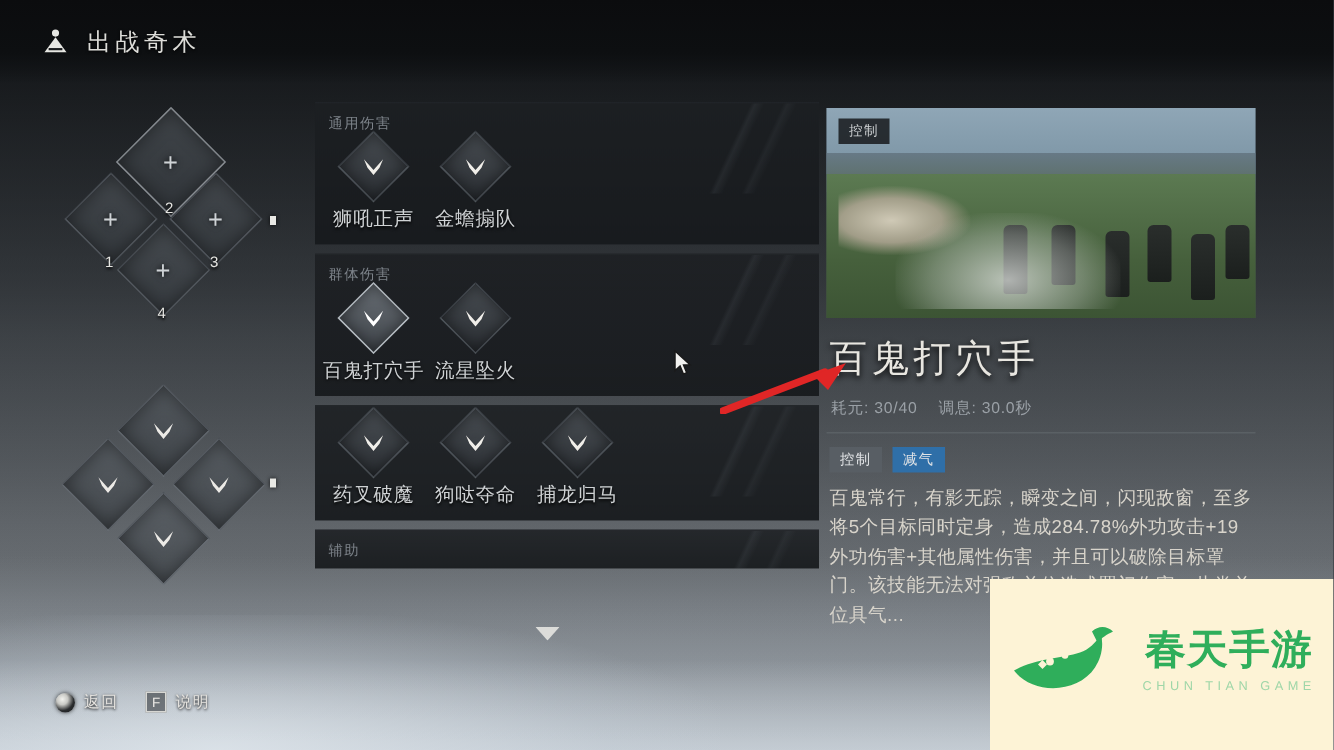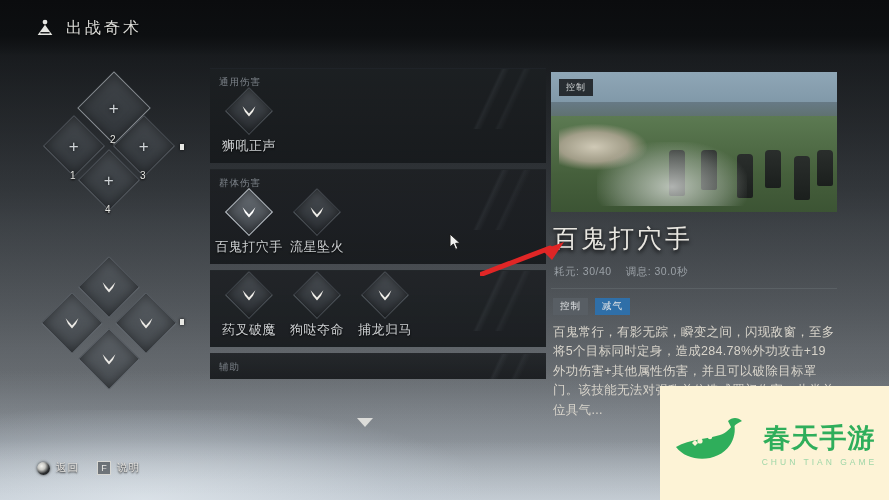--- a/index.html
+++ b/index.html
@@ -41,21 +41,21 @@
   #dim {
     position: absolute; inset: 0;
     background:
       linear-gradient(to bottom, rgba(10,12,14,.85) 0%, rgba(10,12,14,.55) 18%, rgba(10,12,14,.20) 45%, rgba(10,12,14,.05) 70%, rgba(10,12,14,0) 100%);
   }
 
   
   #topbar {
     position: absolute; left: 0; top: 0; width: 889px; height: 56px;
     background: linear-gradient(to bottom, #0b0c0e 0%, #0d0f11 62%, rgba(13,15,17,0) 100%);
-    display: flex; align-items: center; padding-left: 34px; gap: 10px;
+    display: flex; align-items: center; padding-left: 26px; gap: 10px;
   }
   .hdr-icon { width: 22px; height: 22px; display:block; }
   #hdr-title {
     color: #dcdcd8; font-size: 16px; letter-spacing: 3px;
     text-shadow: 0 1px 2px #000;
   }
 
   
   #equip { position: absolute; left: 30px; top: 82px; width: 170px; }
   .cluster { position: relative; width: 160px; height: 145px; }
@@ -199,21 +199,21 @@
   
   #arrow { position: absolute; left: 480px; top: 240px; width: 86px; height: 36px; }
   #cursor { position: absolute; left: 449px; top: 233px; width: 12px; height: 18px; }
 
   
   #watermark {
     position: absolute; right: 0; bottom: 0; width: 229px; height: 114px;
     background: #fdf3d6; display: flex; align-items: center; justify-content: center;
     gap: 6px;
   }
-  #wm-inner { display: flex; align-items: center; gap: 16px; }
+  #wm-inner { display: flex; align-items: flex-start; gap: 16px; }
   .wm-text { display: flex; flex-direction: column; align-items: center; }
   #wm-cn { color: #2fae5b; font-size: 27px; font-weight: bold; letter-spacing: 1px; }
   #wm-en { color: #9fd6a8; font-size: 8.5px; letter-spacing: 3px; margin-top: 1px; }
 </style>
 </head>
 <body>
 
 <div id="scene">
   <div class="mist"></div>
 </div>
@@ -305,20 +305,30 @@
     <div class="cat-items">
       <div class="sk">
         <div class="sk-dia">
           <span class="g">
             <svg class="fist" viewBox="0 0 24 20">
                 <path d="M4 4 L12 13 L20 4 L17 11 L12 17 L7 11 Z" fill="#f0eee9"></path>
               </svg>
           </span>
         </div>
         <div class="sk-label">狮吼正声</div>
+      </div>
+      <div class="sk">
+        <div class="sk-dia">
+          <span class="g">
+            <svg class="fist" viewBox="0 0 24 20">
+                <path d="M4 4 L12 13 L20 4 L17 11 L12 17 L7 11 Z" fill="#f0eee9"></path>
+              </svg>
+          </span>
+        </div>
+        <div class="sk-label">金蟾搧队</div>
       </div>
     </div>
   </div>
 
   <div class="cat">
     <div class="cat-title">群体伤害</div>
     <div class="cat-items">
       <div class="sk selected">
         <div class="sk-dia">
           <span class="g">

